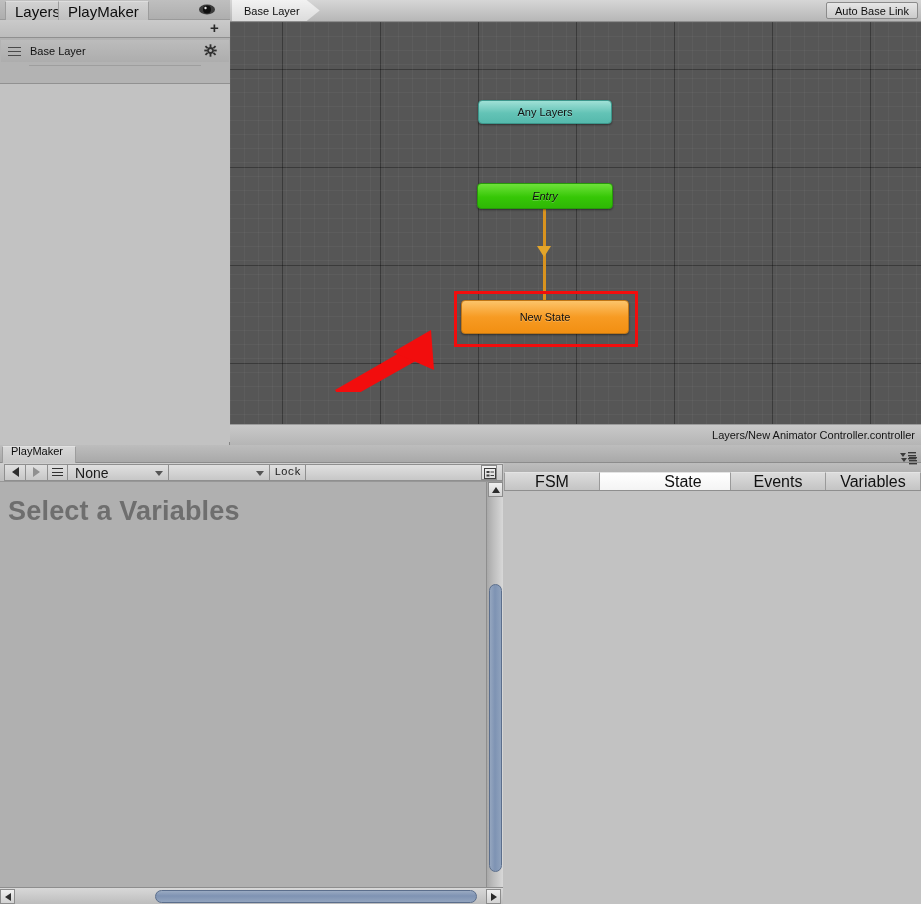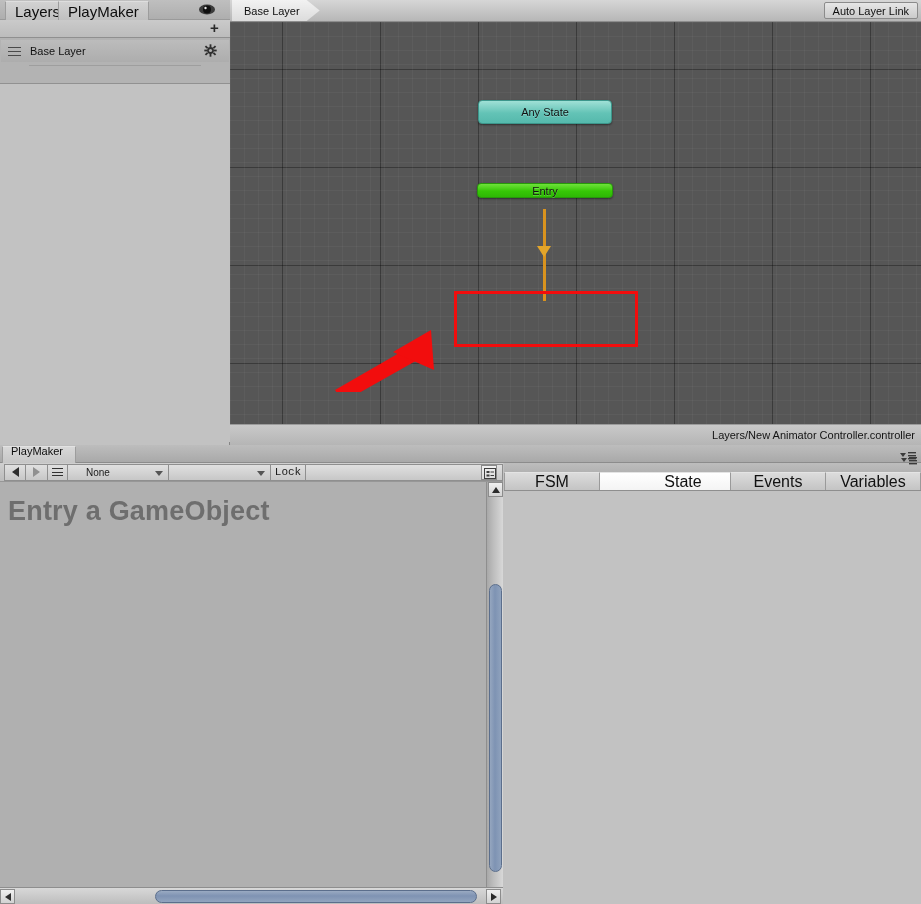--- a/index.html
+++ b/index.html
@@ -129,23 +129,24 @@
     font-size:11px; color:#111; border-radius:4px;
     box-shadow:0 1px 2px rgba(0,0,0,0.45);
     text-shadow:0 1px 0 rgba(255,255,255,0.25);
   }
   #node-any-state {
     left:248px; top:78px; width:134px; height:24px;
     background:linear-gradient(to bottom,#9fe0d6 0%,#63c3b6 55%,#55b9ac 100%);
     border:1px solid #3c968b;
   }
   #node-entry {
-    left:247px; top:161px; width:136px; height:15px;
+    left:247px; top:161px; width:136px; height:26px;
     background:linear-gradient(to bottom,#6ee23a 0%,#36c706 55%,#2eb805 100%);
     border:1px solid #27990a;
+    font-style:italic;
   }
   #node-new-state {
     left:231px; top:278px; width:168px; height:34px;
     background:linear-gradient(to bottom,#fcc46a 0%,#f79b23 50%,#f28f12 100%);
     border:1px solid #c07615;
     font-weight:normal;
   }
   
   #transition-line {
     position:absolute; left:313px; top:187px; width:3px; height:92px;
@@ -203,24 +204,24 @@
     background:linear-gradient(to bottom,#e0e0e0 0%,#c7c7c7 100%);
     border:1px solid #8f8f8f; margin-left:-1px;
     font-size:11px; color:#1a1a1a;
   }
   .tb-btn.first { margin-left:4px; }
   .tri-left { width:0;height:0;border-top:5px solid transparent;border-bottom:5px solid transparent;border-right:7px solid #2e2e2e; }
   .tri-right { width:0;height:0;border-top:5px solid transparent;border-bottom:5px solid transparent;border-left:7px solid #909090; }
   .hamburger { width:11px; height:8px; display:flex; flex-direction:column; justify-content:space-between; }
   .hamburger i { display:block; height:1px; background:#303030; }
   .tb-dropdown {
-    position:relative; height:17px; display:flex; align-items:center;
+    position:relative; height:17px; display:flex; align-items:flex-start;
     background:linear-gradient(to bottom,#e0e0e0 0%,#c7c7c7 100%);
     border:1px solid #8f8f8f; margin-left:-1px;
-    padding-left:18px; font-size:10px; color:#1a1a1a;
+    padding-left:7px; font-size:14px; color:#1a1a1a;
   }
   .tb-caret {
     position:absolute; right:5px; top:6px;
     width:0;height:0;border-left:4px solid transparent;border-right:4px solid transparent;border-top:5px solid #555;
   }
   #pm-inspector-icon {
     position:absolute; right:6px; top:2px; width:16px; height:15px;
     background:linear-gradient(to bottom,#f1f1f1 0%,#dadada 100%);
     border:1px solid #8a8a8a;
   }
@@ -356,32 +357,33 @@
         </div>
       </div>
 
       <div id="layers-body"></div>
     </div>
 
     <div id="graph-area">
 
       <div id="graph-topbar">
         <div id="breadcrumb">Base Layer</div>
-        <div id="auto-live-link">Auto Layer Link</div>
+        <div id="auto-live-link">Auto Base Link</div>
       </div>
 
       <div id="graph-canvas">
 
         <div id="transition-line"></div>
         <div id="transition-arrow"></div>
 
-        <div class="node" id="node-any-state">Any State</div>
+        <div class="node" id="node-any-state">Any Layers</div>
 
         <div class="node" id="node-entry">Entry</div>
 
+        <div class="node" id="node-new-state">New State</div>
 
         <div id="annotation-rect"></div>
         <div id="annotation-arrow">
           <svg viewBox="0 0 125 70" width="125" height="70">
             <g fill="#f20d0d">
               <polygon points="0,68 78,23 86,36 8,80"></polygon>
               <polygon points="96,8 99,48 58,30"></polygon>
             </g>
           </svg>
         </div>
@@ -440,21 +442,21 @@
             <rect x="2.5" y="2.5" width="11" height="10" fill="none" stroke="#3d3d3d" stroke-width="1"></rect>
             <rect x="4.5" y="5" width="3" height="2" fill="#3d3d3d"></rect>
             <rect x="8.5" y="5.5" width="3.5" height="1" fill="#3d3d3d"></rect>
             <rect x="4.5" y="8.5" width="3" height="2" fill="#3d3d3d"></rect>
             <rect x="8.5" y="9" width="3.5" height="1" fill="#3d3d3d"></rect>
           </svg>
         </div>
       </div>
 
       <div id="pm-content">
-        <div id="select-gameobject-text">Entry a GameObject</div>
+        <div id="select-gameobject-text">Select a Variables</div>
 
         <div id="pm-vscroll">
           <div class="sb-arrow top">
             <span class="tri-up"></span>
           </div>
           <div id="pm-vthumb"></div>
           <div class="sb-arrow bottom">
             <span class="tri-down"></span>
           </div>
         </div>

